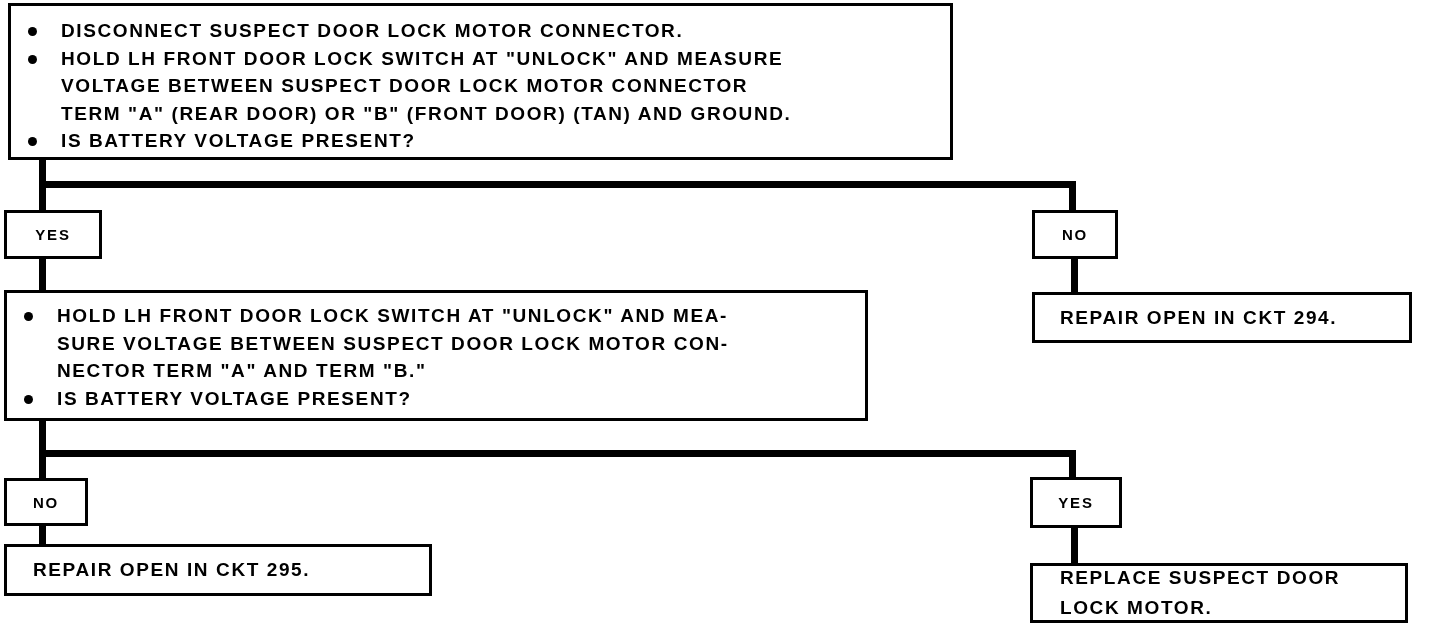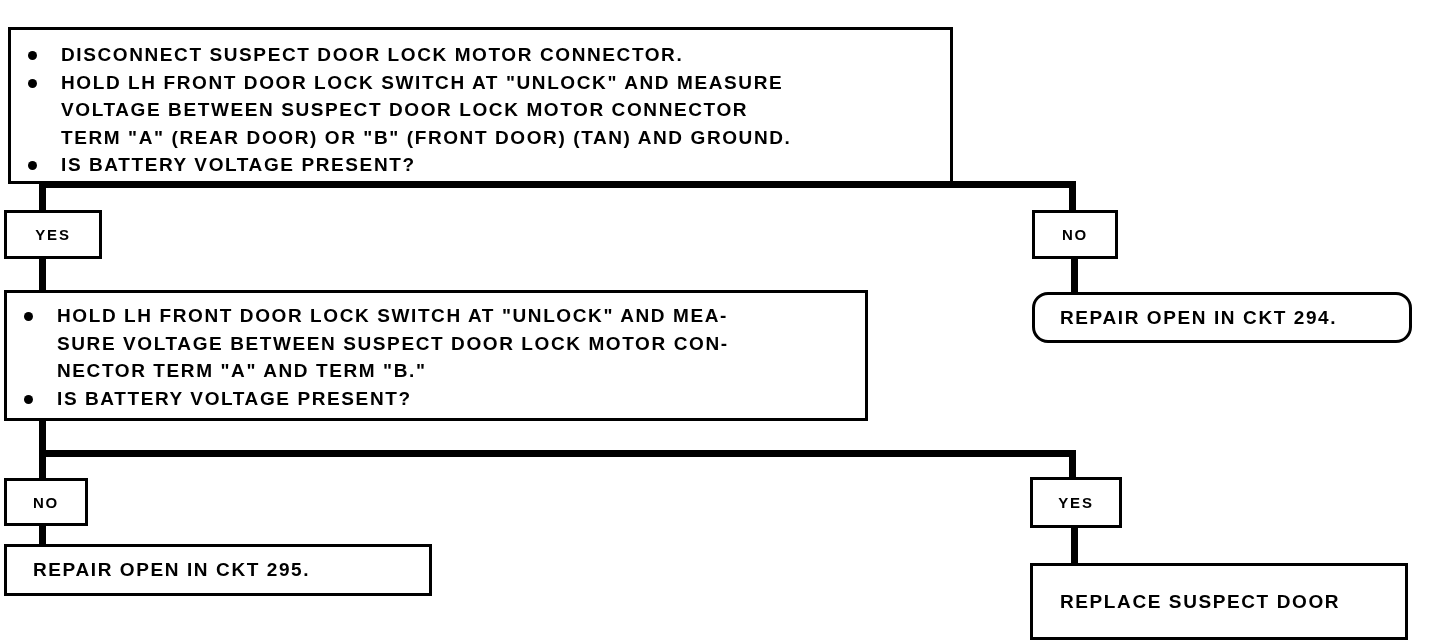--- a/index.html
+++ b/index.html
@@ -84,21 +84,21 @@
   <div class="connector" style="left:39px; top:181px; width:1037px; height:7px;"></div>
   <div class="connector" style="left:1069px; top:181px; width:7px; height:31px;"></div>
   <div class="connector" style="left:39px; top:257px; width:7px; height:35px;"></div>
   <div class="connector" style="left:1071px; top:257px; width:7px; height:37px;"></div>
   <div class="connector" style="left:39px; top:418px; width:7px; height:62px;"></div>
   <div class="connector" style="left:39px; top:450px; width:1037px; height:7px;"></div>
   <div class="connector" style="left:1069px; top:450px; width:7px; height:29px;"></div>
   <div class="connector" style="left:39px; top:523px; width:7px; height:41px;"></div>
   <div class="connector" style="left:1071px; top:526px; width:7px; height:39px;"></div>
 
-  <div class="qbox pad-instr-1" style="left:8px; top:3px; width:945px; height:157px;margin-top:24px;">
+  <div class="qbox pad-instr-1" style="left:8px; top:3px; width:945px; height:157px;">
     <div class="bullet-item">
       <span class="bullet"></span>
       <div class="tline">DISCONNECT SUSPECT DOOR LOCK MOTOR CONNECTOR.</div>
     </div>
     <div class="bullet-item">
       <span class="bullet"></span>
       <div class="tline">HOLD LH FRONT DOOR LOCK SWITCH AT "UNLOCK" AND MEASURE</div>
       <div class="tline">VOLTAGE BETWEEN SUSPECT DOOR LOCK MOTOR CONNECTOR</div>
       <div class="tline">TERM "A" (REAR DOOR) OR "B" (FRONT DOOR) (TAN) AND GROUND.</div>
     </div>
@@ -108,21 +108,21 @@
     </div>
   </div>
 
   <div class="decision" style="left:4px; top:210px; width:98px; height:49px;">
     <span>YES</span>
   </div>
   <div class="decision" style="left:1032px; top:210px; width:86px; height:49px;">
     <span>NO</span>
   </div>
 
-  <div class="result" style="left:1032px; top:292px; width:380px; height:51px; padding-left:25px;border-radius:16px;">
+  <div class="result" style="left:1032px; top:292px; width:380px; height:51px; padding-left:25px;">
     <div class="tline">REPAIR OPEN IN CKT 294.</div>
   </div>
 
   <div class="qbox pad-instr-2" style="left:4px; top:290px; width:864px; height:131px;">
     <div class="bullet-item">
       <span class="bullet"></span>
       <div class="tline">HOLD LH FRONT DOOR LOCK SWITCH AT "UNLOCK" AND MEA-</div>
       <div class="tline">SURE VOLTAGE BETWEEN SUSPECT DOOR LOCK MOTOR CON-</div>
       <div class="tline">NECTOR TERM "A" AND TERM "B."</div>
     </div>
@@ -136,17 +136,18 @@
     <span>NO</span>
   </div>
   <div class="decision" style="left:1030px; top:477px; width:92px; height:51px;">
     <span>YES</span>
   </div>
 
   <div class="result" style="left:4px; top:544px; width:428px; height:52px; padding-left:26px;">
     <div class="tline">REPAIR OPEN IN CKT 295.</div>
   </div>
 
-  <div class="result" style="left:1030px; top:563px; width:378px; height:77px; padding-left:27px;">
+  <div class="result" style="left:1030px; top:563px; width:378px; height:60px; padding-left:27px;">
     <div class="tline">REPLACE SUSPECT DOOR</div>
+    <div class="tline">LOCK MOTOR.</div>
   </div>
 
 </div>
 
 </body></html>

